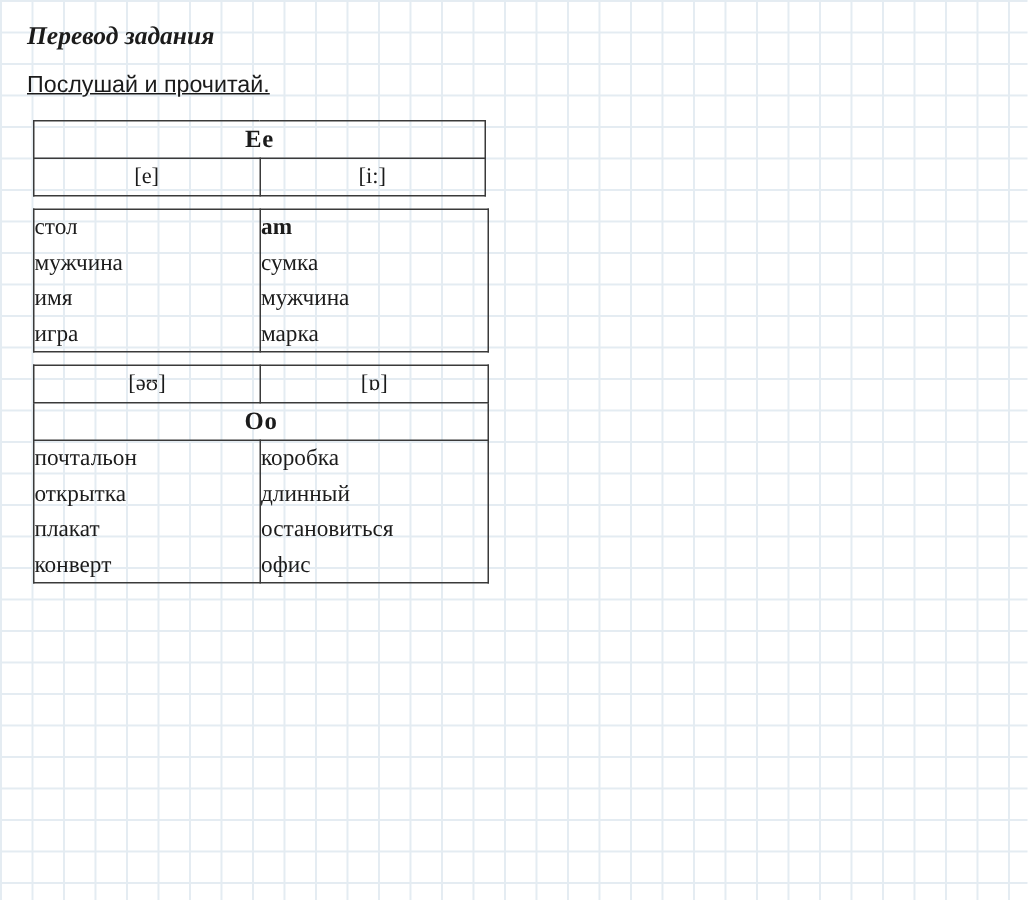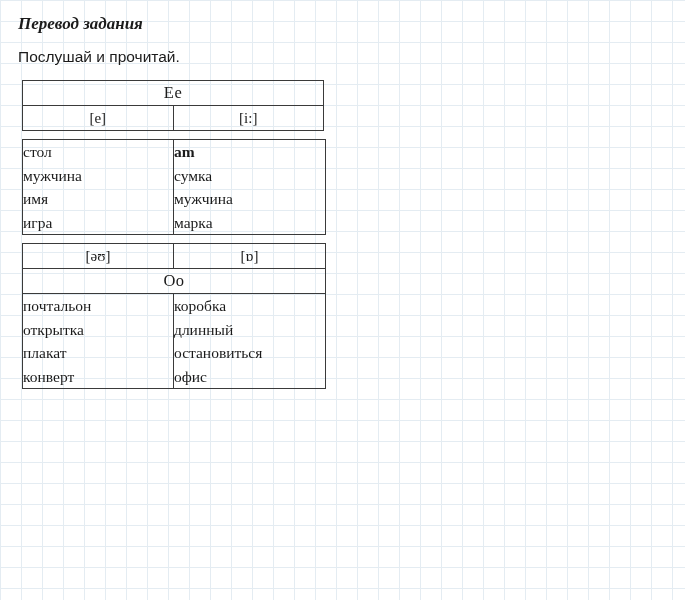--- a/index.html
+++ b/index.html
@@ -39,20 +39,21 @@
     text-align: center;
   }
   .subheading {
     position: absolute;
     left: 18px;
     top: 48px;
     font-family: "Liberation Sans", sans-serif;
     font-size: 15.5px;
     color: #1b1b1b;
     white-space: nowrap;
+    text-decoration: underline;
   }
   .tables {
     position: absolute;
     left: 22px;
     top: 80px;
     width: 302px;
   }
   table.vowel-table {
     border-collapse: collapse;
     table-layout: fixed;
@@ -60,21 +61,21 @@
     margin-bottom: 8px;
     background: transparent;
   }
   table.vowel-table td, table.vowel-table th {
     border: 1px solid #3a3a3a;
     padding: 0;
   }
   .letter-cell {
     text-align: center;
     font-family: "Liberation Serif", serif;
-    font-weight: normal;
+    font-weight: bold;
     font-size: 16.5px;
     height: 24px;
     line-height: 24px;
     letter-spacing: 0.5px;
     margin-left: 44px;
   }
   .phon-cell {
     text-align: center;
     font-family: "Liberation Serif", serif;
     font-size: 15px;

